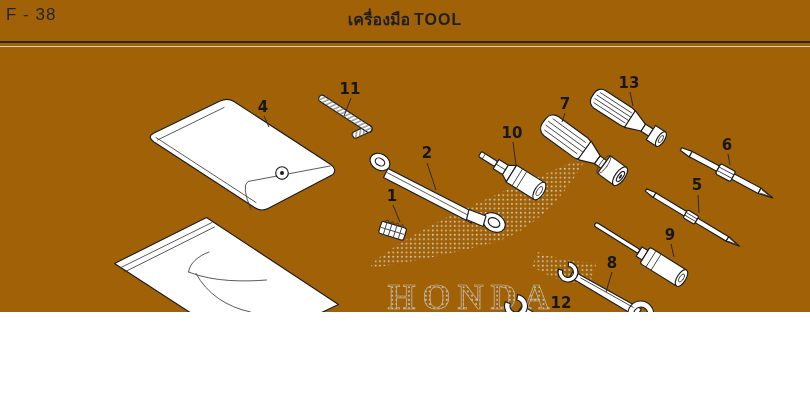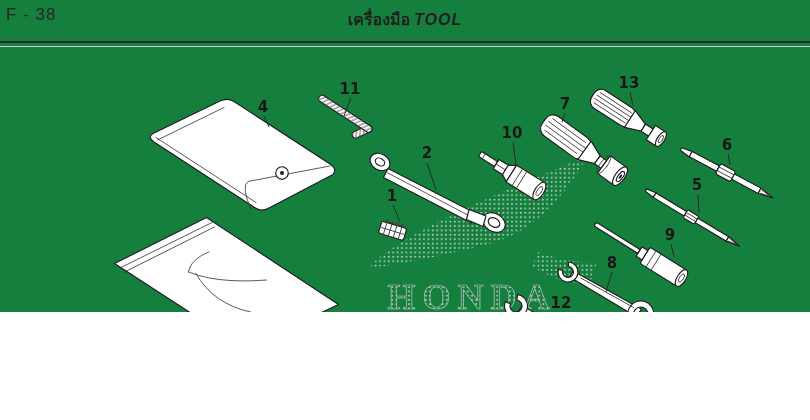--- a/index.html
+++ b/index.html
@@ -1,28 +1,28 @@
 <!DOCTYPE html>
 <html><head>
 <meta charset="utf-8">
 <style>
   html,body { margin:0; padding:0; background:#ffffff; }
   .page {
-    position:relative; width:810px; height:312px; background:#15803d;
+    position:relative; width:810px; height:312px; background:#a16207;
     font-family:"Liberation Sans", sans-serif; color:#1b1b1b; overflow:hidden;
   }
   .page-code {
     position:absolute; left:6px; top:5px; font-size:17px; letter-spacing:1px;
     color:#262626;
   }
   .page-title {
     position:absolute; left:0; right:0; top:7px; text-align:center;
     font-size:16px; font-weight:bold; color:#1f1f1f;
   }
-  .page-title .en { margin-left:4px; letter-spacing:1px;font-style:italic; }
+  .page-title .en { margin-left:4px; letter-spacing:1px; }
   .hrule  { position:absolute; top:41px; left:0; width:810px; height:2.4px; background:#2a2a2a; }
   .hrule2 { position:absolute; top:45.6px; left:0; width:810px; height:1px; background:#cfcfcf; }
   svg.diagram { position:absolute; left:0; top:0; }
   .t  { fill:#fff; stroke:#1c1c1c; stroke-width:1.15; stroke-linejoin:round; stroke-linecap:round; }
   .d  { fill:none; stroke:#3c3c3c; stroke-width:0.85; stroke-linecap:round; }
   .lead { stroke:#2a2a2a; stroke-width:1; fill:none; }
   .plabel {
     font-family:"DejaVu Sans", sans-serif; font-size:15px; font-weight:700;
     fill:#171717;
   }

